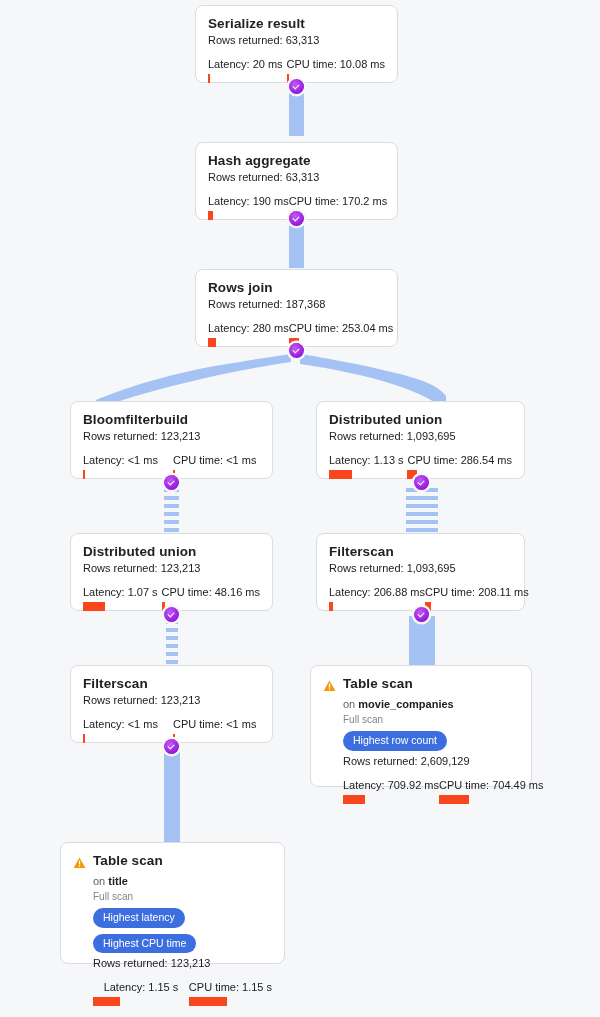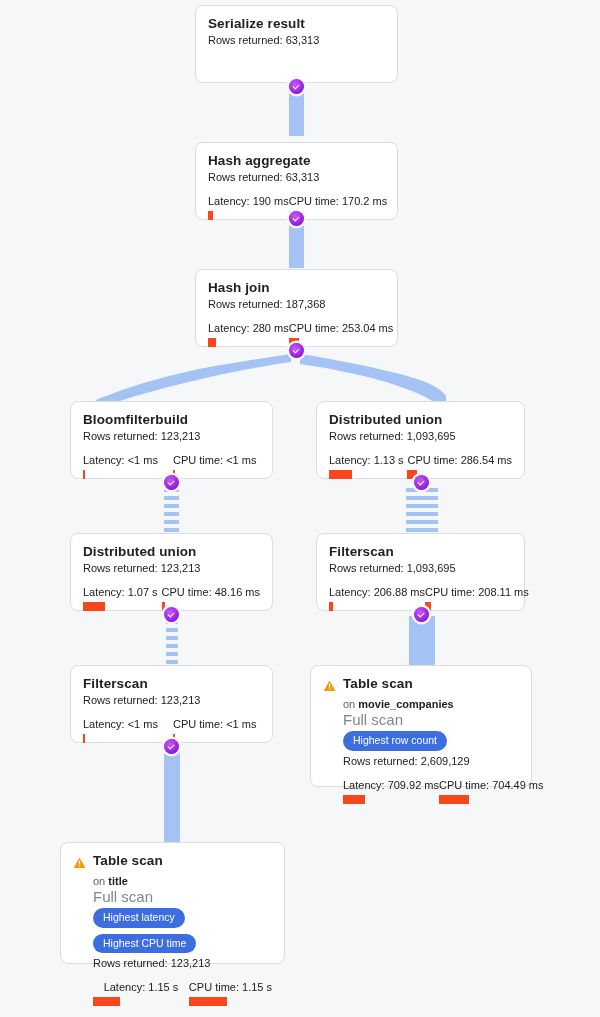--- a/index.html
+++ b/index.html
@@ -58,21 +58,21 @@
     font-size: 11px;
     color: #5f6368;
     line-height: 15px;
     margin-top: 1px;
   }
   .node-sub b {
     color: #202124;
     font-weight: bold;
   }
   .node-scan {
-    font-size: 15px;
+    font-size: 10px;
     color: #80868b;
     line-height: 15px;
   }
   .badges {
     display: flex;
     gap: 6px;
     margin: 4px 0 3px 0;
     flex-wrap: wrap;
   }
   .badge {
@@ -178,20 +178,30 @@
     <rect x="409" y="616" width="26" height="55" fill="#a4c2f4"></rect>
 
     <rect x="164" y="750" width="16" height="98" fill="#a4c2f4"></rect>
   </svg>
 
   <div class="node" style="left:195px; top:5px; width:203px; height:78px;">
     <div class="node-head">
       <div class="node-title">Serialize result</div>
     </div>
     <div class="rows">Rows returned: 63,313</div>
+    <div class="metrics">
+      <div class="metric" style="width:95px;">
+        <div class="metric-label">Latency: 20 ms</div>
+        <div class="metric-bar" style="width:2px;"></div>
+      </div>
+      <div class="metric">
+        <div class="metric-label">CPU time: 10.08 ms</div>
+        <div class="metric-bar" style="width:2px;"></div>
+      </div>
+    </div>
   </div>
   <div class="chev" style="left:289px; top:79px;"></div>
 
   <div class="node" style="left:195px; top:142px; width:203px; height:78px;">
     <div class="node-head">
       <div class="node-title">Hash aggregate</div>
     </div>
     <div class="rows">Rows returned: 63,313</div>
     <div class="metrics">
       <div class="metric" style="width:95px;text-align:center;">
@@ -201,21 +211,21 @@
       <div class="metric">
         <div class="metric-label">CPU time: 170.2 ms</div>
         <div class="metric-bar" style="width:6px;"></div>
       </div>
     </div>
   </div>
   <div class="chev" style="left:289px; top:211px;"></div>
 
   <div class="node" style="left:195px; top:269px; width:203px; height:78px;">
     <div class="node-head">
-      <div class="node-title">Hash join</div>
+      <div class="node-title">Rows join</div>
     </div>
     <div class="rows">Rows returned: 187,368</div>
     <div class="metrics">
       <div class="metric" style="width:95px;">
         <div class="metric-label">Latency: 280 ms</div>
         <div class="metric-bar" style="width:8px;"></div>
       </div>
       <div class="metric">
         <div class="metric-label">CPU time: 253.04 ms</div>
         <div class="metric-bar" style="width:10px;"></div>

